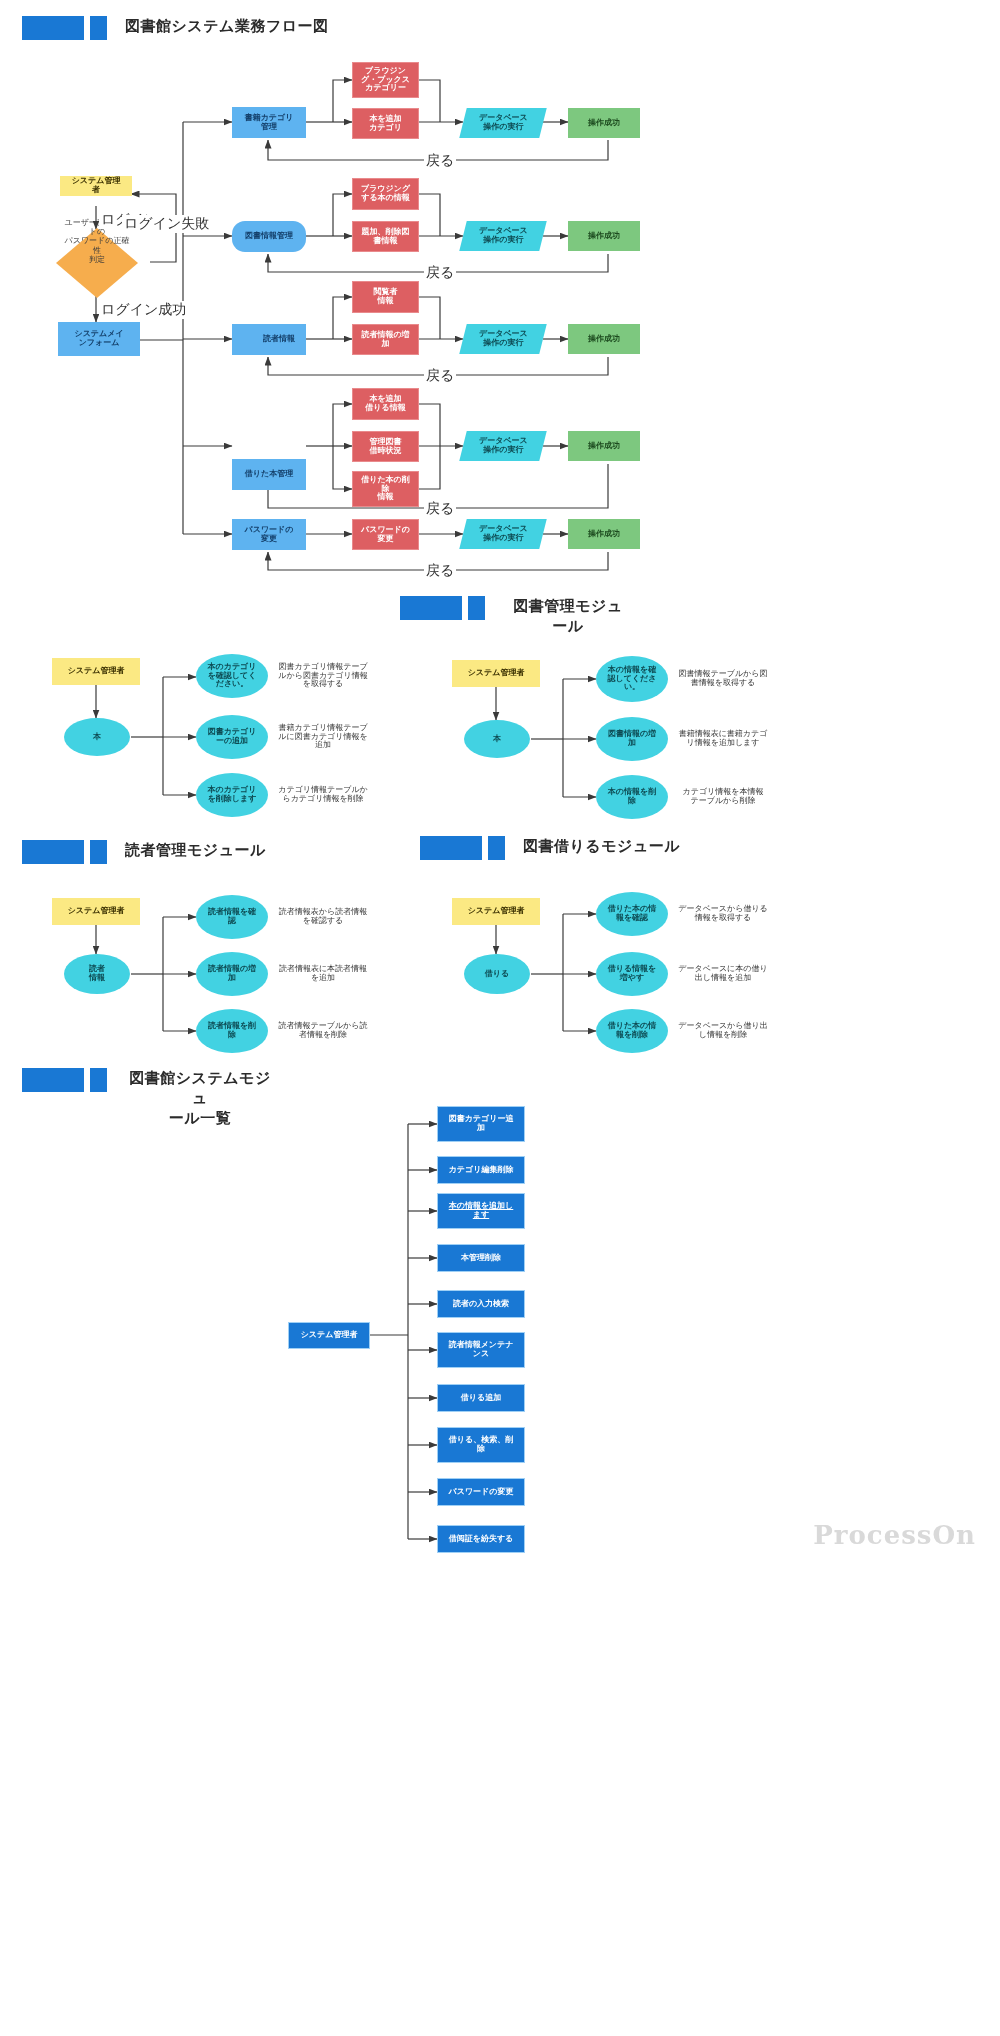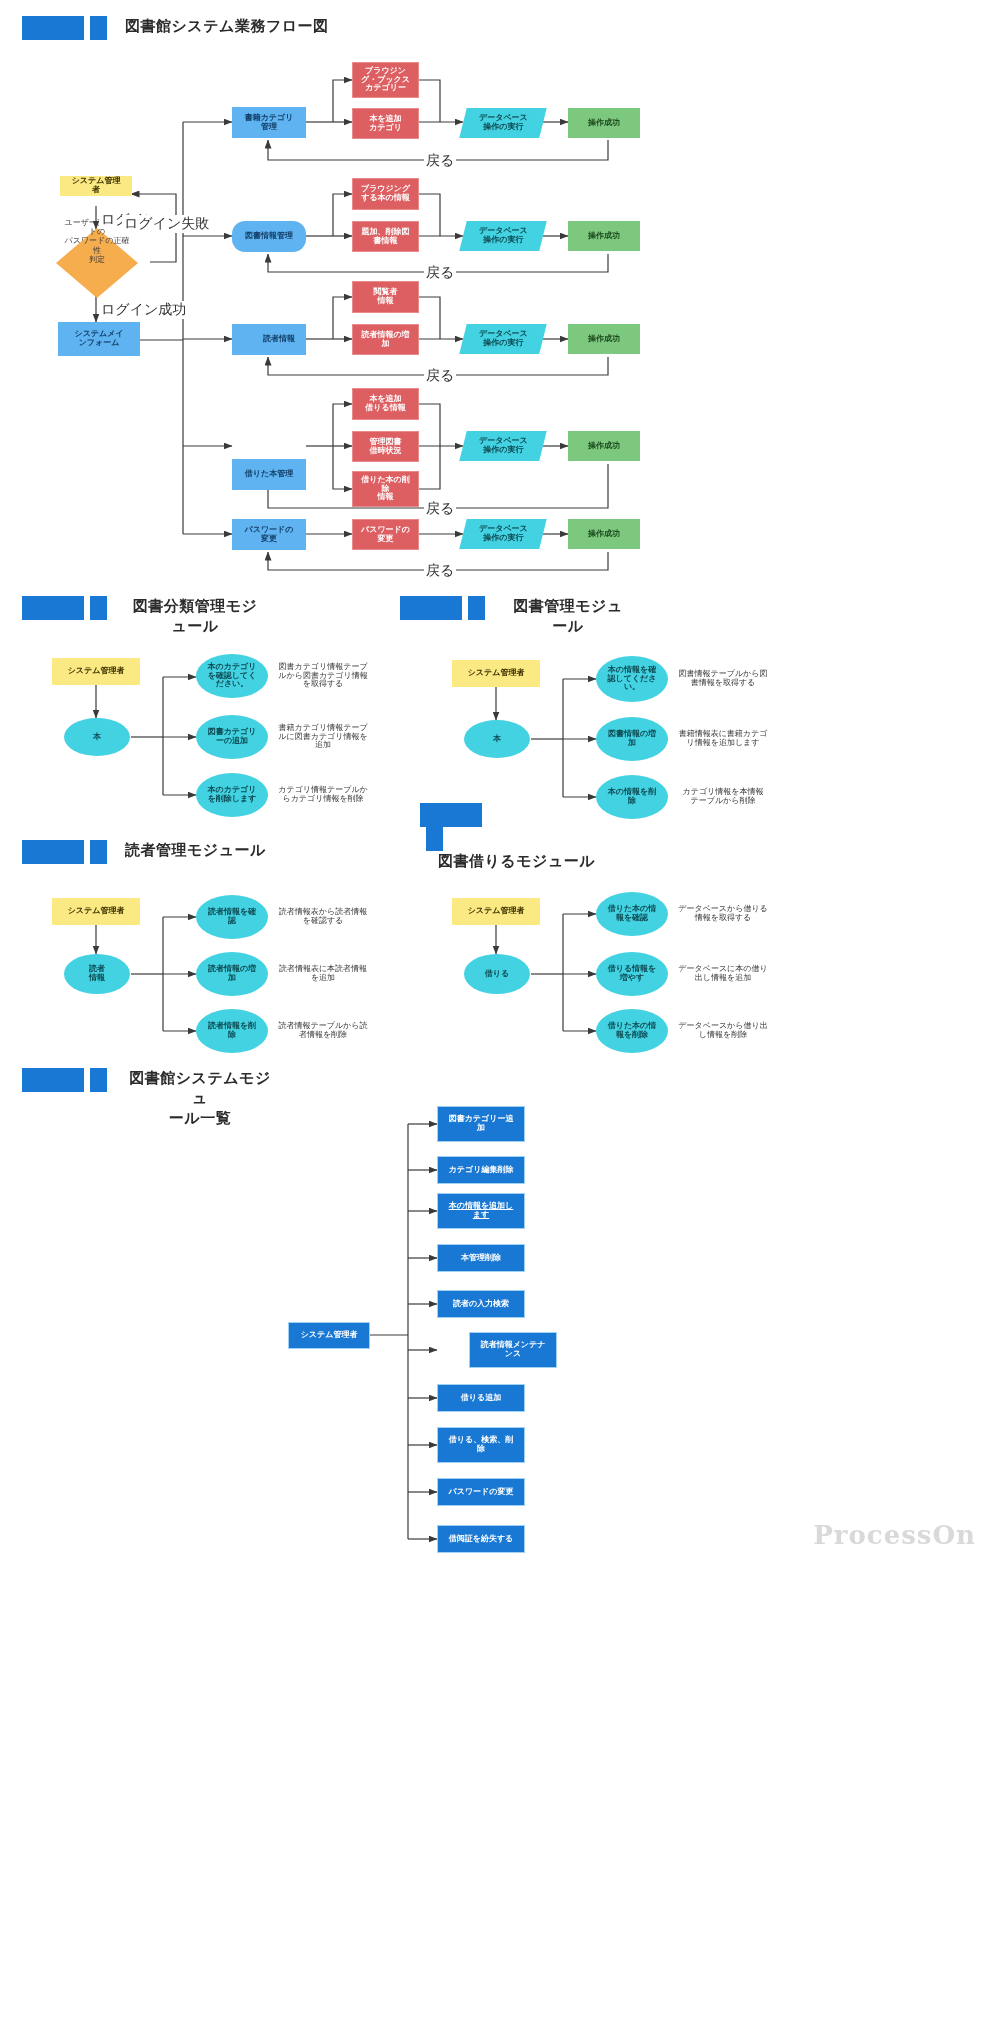--- a/index.html
+++ b/index.html
@@ -154,41 +154,35 @@
       <path d="M408,1539 L437,1539" marker-end="url(#ah)"></path>
     </g>
   </svg>
 
   <div class="sec-head" style="left:22px;top:16px;">
     <div class="sec-bar-long"></div>
     <div class="sec-bar-short"></div>
     <div class="sec-title" style="white-space:pre-line;">図書館システム業務フロー図</div>
   </div>
 
-  <div class="sec-head" style="left:22px;top:596px;">
-    <div class="sec-bar-long"></div>
-    <div class="sec-bar-short"></div>
-    <div class="sec-title" style="white-space:pre-line;text-align:center;width:140px;">図書分類管理モジ
-ュール</div>
-  </div>
 
   <div class="sec-head" style="left:400px;top:596px;">
     <div class="sec-bar-long"></div>
     <div class="sec-bar-short"></div>
     <div class="sec-title" style="white-space:pre-line;text-align:center;width:130px;">図書管理モジュ
 ール</div>
   </div>
 
   <div class="sec-head" style="left:22px;top:840px;">
     <div class="sec-bar-long"></div>
     <div class="sec-bar-short"></div>
     <div class="sec-title">読者管理モジュール</div>
   </div>
 
-  <div class="sec-head" style="left:420px;top:803px;flex-direction:column;">
+  <div class="sec-head" style="left:420px;top:836px;">
     <div class="sec-bar-long"></div>
     <div class="sec-bar-short"></div>
     <div class="sec-title">図書借りるモジュール</div>
   </div>
 
   <div class="sec-head" style="left:22px;top:1068px;">
     <div class="sec-bar-long"></div>
     <div class="sec-bar-short"></div>
     <div class="sec-title" style="white-space:pre-line;text-align:center;width:150px;">図書館システムモジュ
 ール一覧</div>
@@ -346,21 +340,21 @@
 
   <div class="node n-dkblue" style="left:288px;top:1322px;width:82px;height:27px;">システム管理者</div>
 
   <div class="node n-dkblue" style="left:437px;top:1106px;width:88px;height:36px;">図書カテゴリー追
 加</div>
   <div class="node n-dkblue" style="left:437px;top:1156px;width:88px;height:28px;">カテゴリ編集削除</div>
   <div class="node n-dkblue" style="left:437px;top:1193px;width:88px;height:36px;text-decoration:underline;">本の情報を追加し
 ます</div>
   <div class="node n-dkblue" style="left:437px;top:1244px;width:88px;height:28px;">本管理削除</div>
   <div class="node n-dkblue" style="left:437px;top:1290px;width:88px;height:28px;">読者の入力検索</div>
-  <div class="node n-dkblue" style="left:437px;top:1332px;width:88px;height:36px;margin-left:32px;">読者情報メンテナ
+  <div class="node n-dkblue" style="left:437px;top:1332px;width:88px;height:36px;">読者情報メンテナ
 ンス</div>
   <div class="node n-dkblue" style="left:437px;top:1384px;width:88px;height:28px;">借りる追加</div>
   <div class="node n-dkblue" style="left:437px;top:1427px;width:88px;height:36px;">借りる、検索、削
 除</div>
   <div class="node n-dkblue" style="left:437px;top:1478px;width:88px;height:28px;">パスワードの変更</div>
   <div class="node n-dkblue" style="left:437px;top:1525px;width:88px;height:28px;">借阅証を紛失する</div>
 
   <div class="watermark" style="bottom:486px;">ProcessOn</div>
 
 </div>

